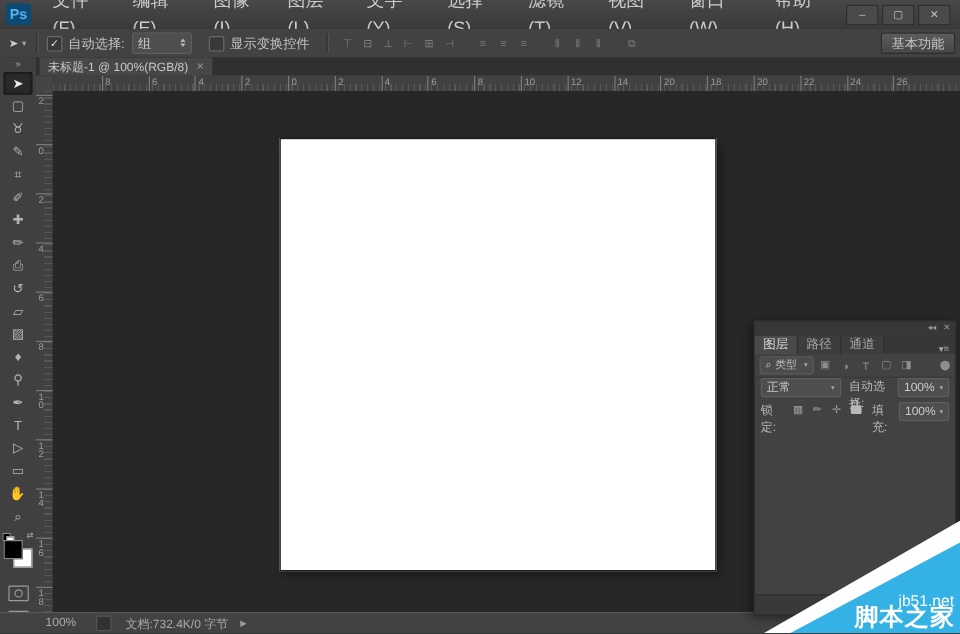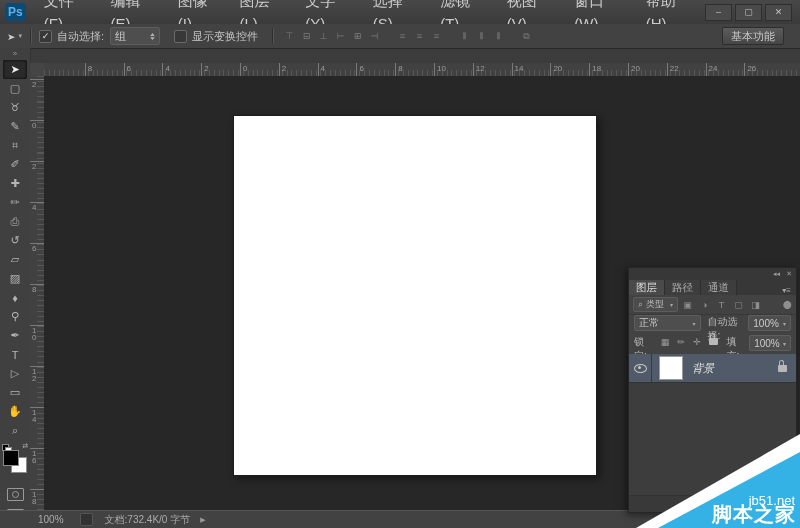--- a/index.html
+++ b/index.html
@@ -25,21 +25,21 @@
   .checkbox{width:11px;height:11px;border:1px solid #6a6a6a;background:#383838;border-radius:2px;
             display:inline-flex;align-items:center;justify-content:center;font-size:9px;color:#e0e0e0;
             margin-right:5px;flex:none;}
   .opt-label{color:#c4c4c4;margin-right:6px;}
   .dropdown{height:16px;background:#4e4e4e;border:1px solid #5e5e5e;border-radius:2px;
             display:inline-flex;align-items:center;justify-content:space-between;padding:0 4px;color:#ccc;}
   .stepper{display:inline-block;margin-left:6px;color:#b5b5b5;}
   .stepper i{display:block;font-style:normal;font-size:5px;line-height:4.5px;transform:scaleX(1.5);}
   .align-icon{width:15px;height:14px;margin:0 1px;color:#7d7d7d;font-size:9px;
               display:flex;align-items:center;justify-content:center;}
-  .workspace-btn{margin-left:auto;margin-right:16px;height:16px;padding:0 8px;
+  .workspace-btn{margin-left:auto;margin-right:4px;height:16px;padding:0 8px;
                  background:linear-gradient(#5c5c5c,#464646);border:1px solid #2d2d2d;border-radius:2px;
                  font-size:11px;color:#c6c6c6;display:flex;align-items:center;}
   
   .tools{position:absolute;left:0;top:48px;width:30px;bottom:17px;background:#404040;
          border-right:1px solid #323232;display:flex;flex-direction:column;align-items:center;}
   .tools-header{height:12px;line-height:12px;font-size:8px;color:#9a9a9a;}
   .tool{width:24px;height:19px;flex:none;display:flex;align-items:center;justify-content:center;
         color:#b4b4b4;font-size:11px;border-radius:2px;}
   .tool.selected{background:#2a2a2a;color:#ededed;box-shadow:inset 0 0 3px #000;}
   .swatch-widget{position:relative;width:26px;height:36px;margin-top:4px;flex:none;}
@@ -263,20 +263,26 @@
           <span class="mini-bg"></span>
       </span>
       <span class="swap-arrow">⇄</span>
       <span class="bg-swatch"></span>
       <span class="fg-swatch"></span>
     </div>
     <div class="mode-icon quickmask"></div>
     <div class="mode-icon screenmode"></div>
   </div>
 
+  <div class="tabbar">
+    <div class="doc-tab">
+      <span>未标题-1 @ 100%(RGB/8)</span>
+      <span class="tab-close">×</span>
+    </div>
+  </div>
 
   <div class="ruler-corner"></div>
   <div id="ruler-h">
       <div class="rtick-h" style="left: 40.8px;"></div>
       <div class="rlabel-h" style="left: 43.8px;">8</div>
       <div class="rtick-h" style="left: 79.6px;"></div>
       <div class="rlabel-h" style="left: 82.6px;">6</div>
       <div class="rtick-h" style="left: 118.4px;"></div>
       <div class="rlabel-h" style="left: 121.4px;">4</div>
       <div class="rtick-h" style="left: 157.2px;"></div>
@@ -389,30 +395,20 @@
           <span class="lock-mini">
             <span class="lock-css"></span>
           </span>
         </span>
       <span class="small-label">填充:</span>
       <span class="dropdown value-dd">
         <span>100%</span>
         <span class="dd-caret">▾</span>
       </span>
     </div>
-    <div class="layer-list">
-      <div class="layer-row" id="background-layer-row" style="background: rgb(80, 90, 104);">
-        <span class="eye-cell">
-          <span class="eye-icon"></span>
-        </span>
-        <span class="layer-thumb"></span>
-        <span class="layer-name">背景</span>
-        <span class="lock-css"></span>
-      </div>
-    </div>
     <div class="panel-footer" id="panel-footer">
         <span>∞</span>
         <span>fx</span>
         <span>◧</span>
         <span>◑</span>
         <span>❑</span>
         <span>⊞</span>
         <span>⌦</span>
       </div>
   </div>

